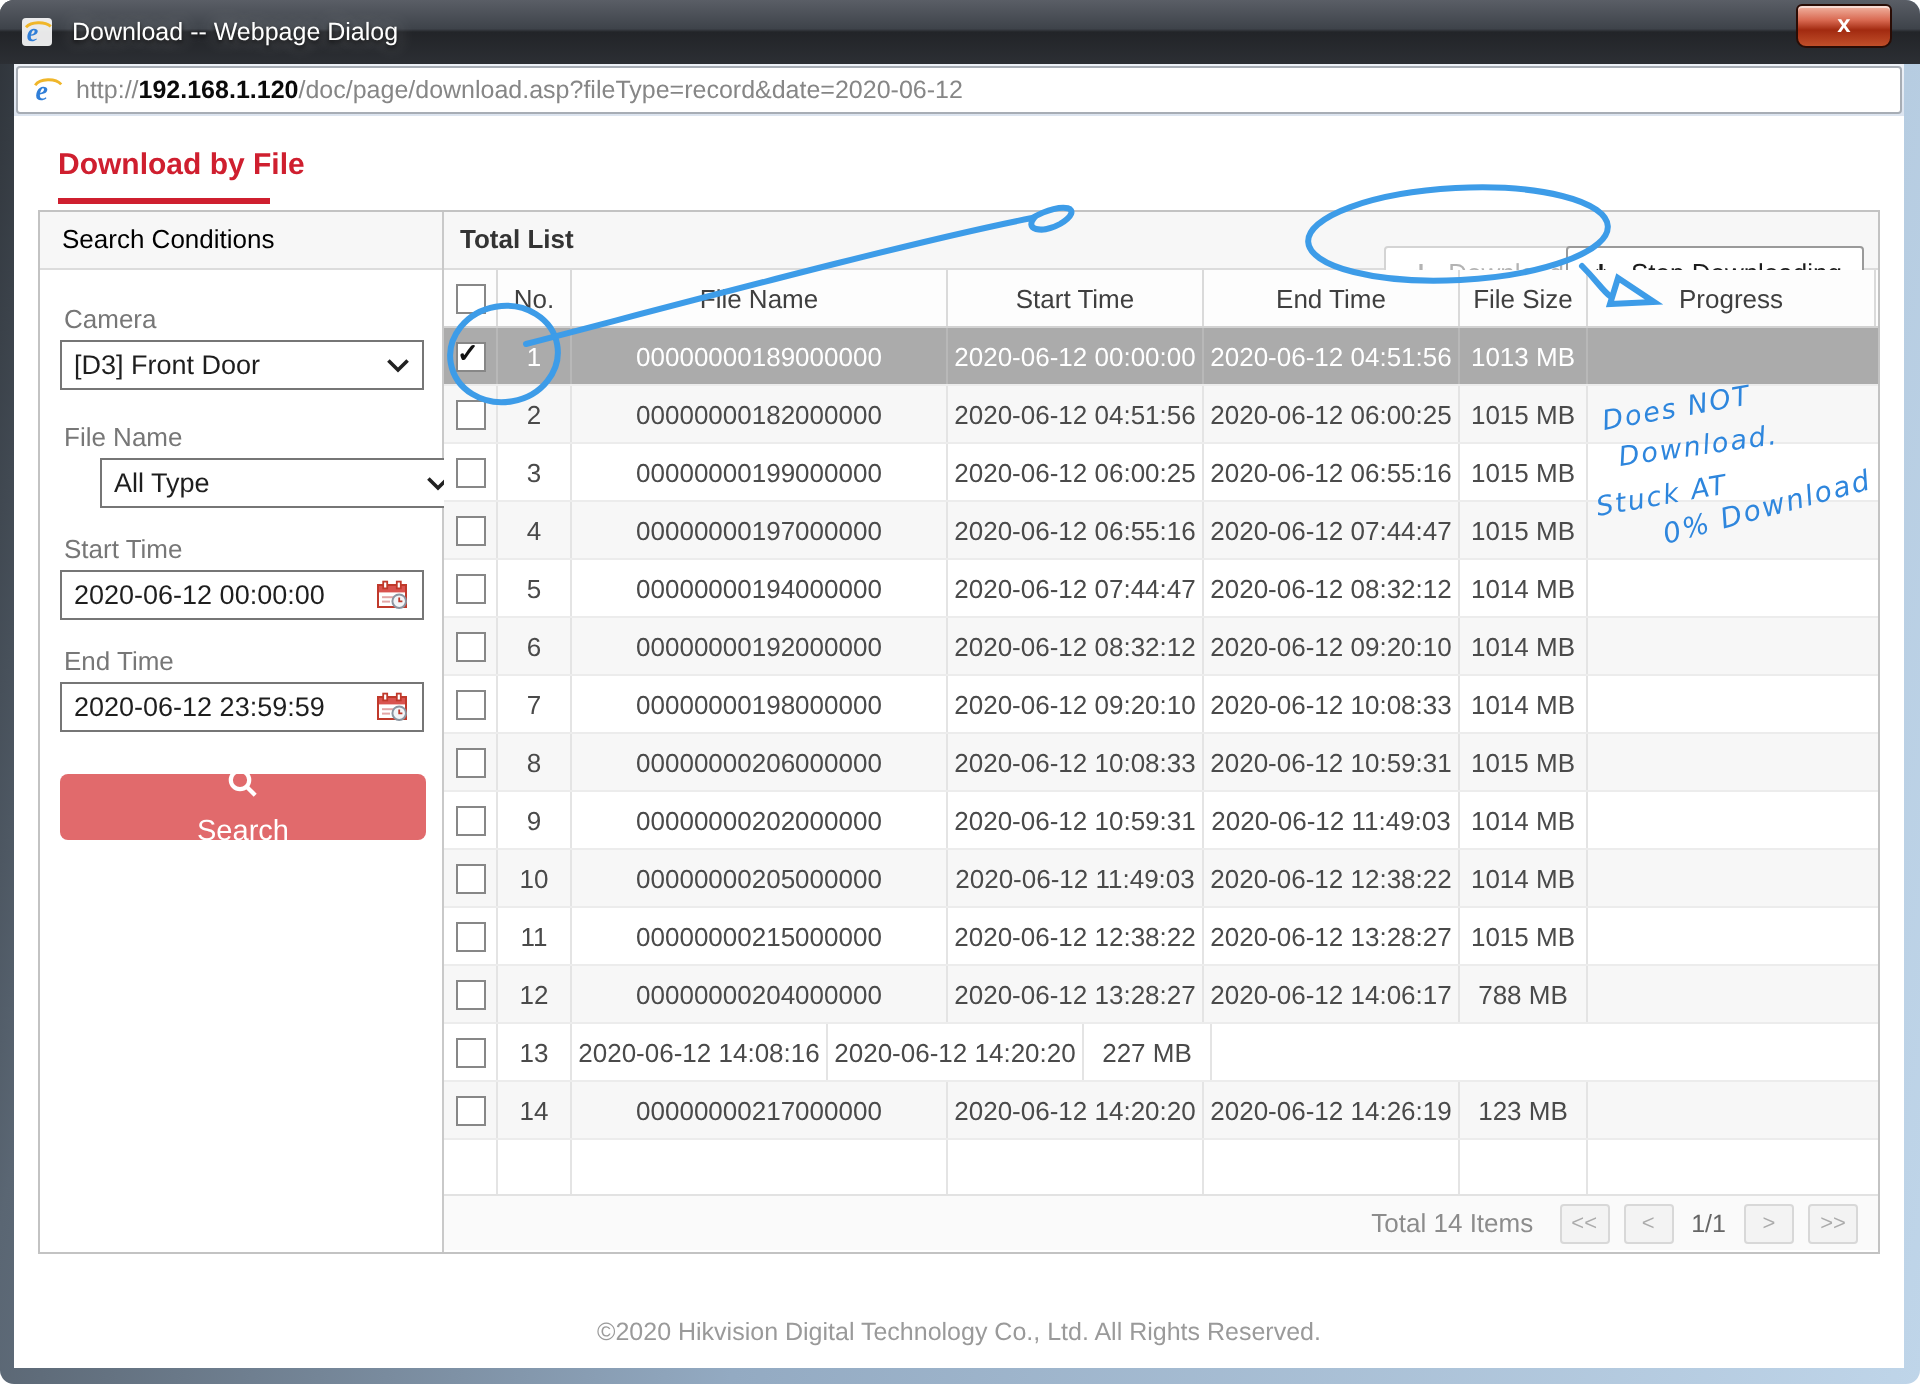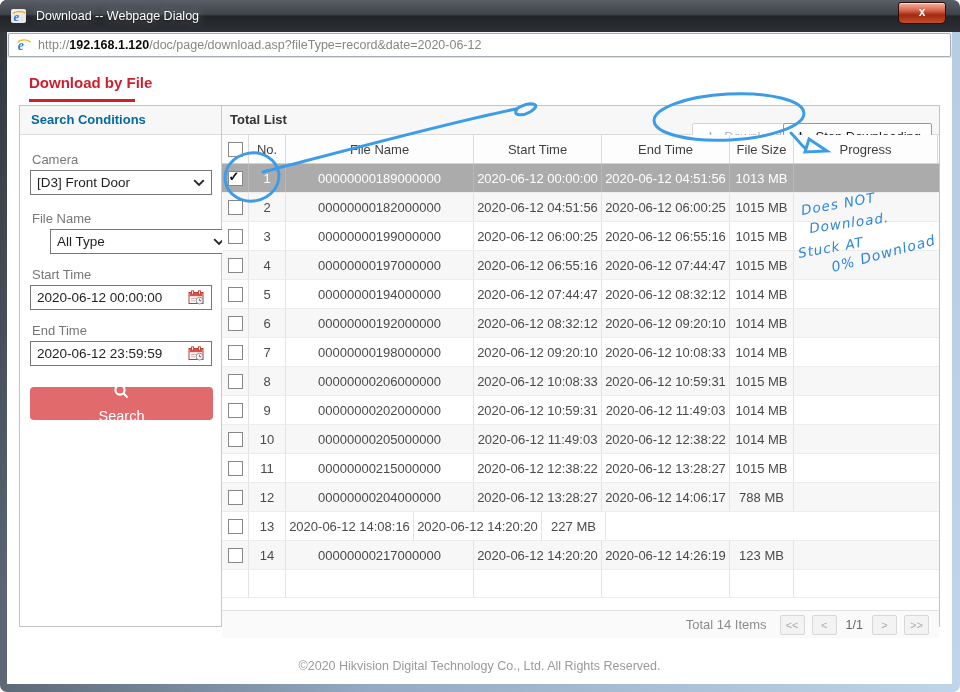--- a/index.html
+++ b/index.html
@@ -16,21 +16,21 @@
   .urlrow{position:absolute;top:32px;left:7px;right:8px;height:26px;background:linear-gradient(#eef2f8,#dce4ef);
     display:flex;align-items:center;}
   .urlbox{flex:1;height:22px;margin:0 1px;background:#fff;border:1px solid #a7adb5;border-radius:2px;
     display:flex;align-items:center;padding:0 7px;gap:6px;font-size:12.5px;color:#868686;white-space:nowrap;overflow:hidden;}
   .url-host{color:#0a0a0a;font-weight:bold;}
   .content{position:absolute;top:58px;left:7px;right:8px;bottom:8px;background:#fff;}
   .tab-title{position:absolute;left:22px;top:16px;font-size:15px;font-weight:bold;color:#cf1f2f;}
   .tab-underline{position:absolute;left:22px;top:41px;width:106px;height:3px;background:#cf1f2f;}
   .panel{position:absolute;left:12px;top:47px;width:919px;height:520px;border:1px solid #c3c3c3;}
   .panel-header{position:absolute;top:0;left:0;right:0;height:28px;background:#f7f7f7;border-bottom:1px solid #dcdcdc;}
-  .search-cond-title{position:absolute;left:11px;top:6px;font-size:13px;font-weight:bold;color:#0369a1;}
+  .search-cond-title{position:absolute;left:11px;top:6px;font-size:13px;font-weight:normal;color:#000000;}
   .file-list-title{position:absolute;left:210px;top:6px;font-size:13px;font-weight:bold;color:#333;}
   .leftcol-border{position:absolute;left:201px;top:0;bottom:0;width:1px;background:#c9c9c9;}
   .btn{position:absolute;top:17px;height:22px;box-sizing:border-box;display:flex;align-items:flex-end;gap:6px;
     padding:0 10px;background:#fff;border-radius:2px;font-size:13px;cursor:pointer;}
   .btn-download{right:146px;border:1px solid #d4d4d4;color:#b3b3b3;}
   .btn-stop{right:7px;border:1px solid #9a9a9a;color:#1c1c1c;}
   .lbl{position:absolute;left:12px;font-size:13px;color:#777;}
   .field{position:absolute;left:10px;width:182px;height:25px;border:1px solid #767676;box-sizing:border-box;
     display:flex;align-items:center;padding:0 6px;font-size:13.5px;color:#1e1e1e;background:#fff;cursor:pointer;}
   .field .grow{flex:1;white-space:nowrap;overflow:hidden;}
@@ -43,21 +43,21 @@
   .thead .tcell{color:#3f3f3f;border-right:1px solid #dadada;}
   .c-cb{width:27px;}.c-no{width:37px;}.c-name{width:188px;}.c-start{width:128px;}.c-end{width:128px;}.c-size{width:64px;}
   .c-prog{width:144px;border-right:none;}
   .trow{display:flex;height:29px;border-bottom:1px solid #ececec;box-sizing:border-box;background:#fff;}
   .trow.even{background:#f7f7f7;}
   .trow.selected{background:#ababab;}
   .trow.selected .tcell{color:#fff;border-right-color:#b8b8b8;}
   .trow.empty-row{height:28px;}
   .cb{width:13px;height:13px;border:1px solid #878787;background:#fff;position:relative;display:inline-block;}
   .cb.checked::after{content:"✓";position:absolute;left:0px;top:-3px;font-size:13px;font-weight:bold;color:#111;}
-  .panel-footer{position:absolute;left:202px;right:0;top:504px;height:28px;background:#fafafa;border-top:1px solid #e2e2e2;
+  .panel-footer{position:absolute;left:202px;right:0;top:491px;height:28px;background:#fafafa;border-top:1px solid #e2e2e2;
     display:flex;align-items:center;justify-content:flex-end;gap:7px;padding-right:10px;box-sizing:border-box;}
   .total-label{color:#8c8c8c;font-size:13px;margin-right:6px;}
   .pg-btn{min-width:25px;height:20px;border:1px solid #d8d8d8;background:#f3f3f3;border-radius:2px;color:#ababab;
     font-size:11px;text-align:center;line-height:19px;cursor:pointer;padding:0 2px;box-sizing:border-box;}
   .pg-ind{color:#666;font-size:12.5px;margin:0 2px;}
   .copyright{position:absolute;left:0;right:0;top:601px;text-align:center;font-size:12.5px;color:#9a9a9a;}
   .pen-overlay{position:absolute;inset:0;z-index:50;pointer-events:none;}
   .pen-overlay path,.pen-overlay ellipse{fill:none;stroke:#3d9ce8;stroke-width:3;stroke-linecap:round;}
   .pen-overlay text{fill:#2e86dd;font-style:italic;font-family:"DejaVu Sans",sans-serif;letter-spacing:1px;}
   svg{display:block;}

